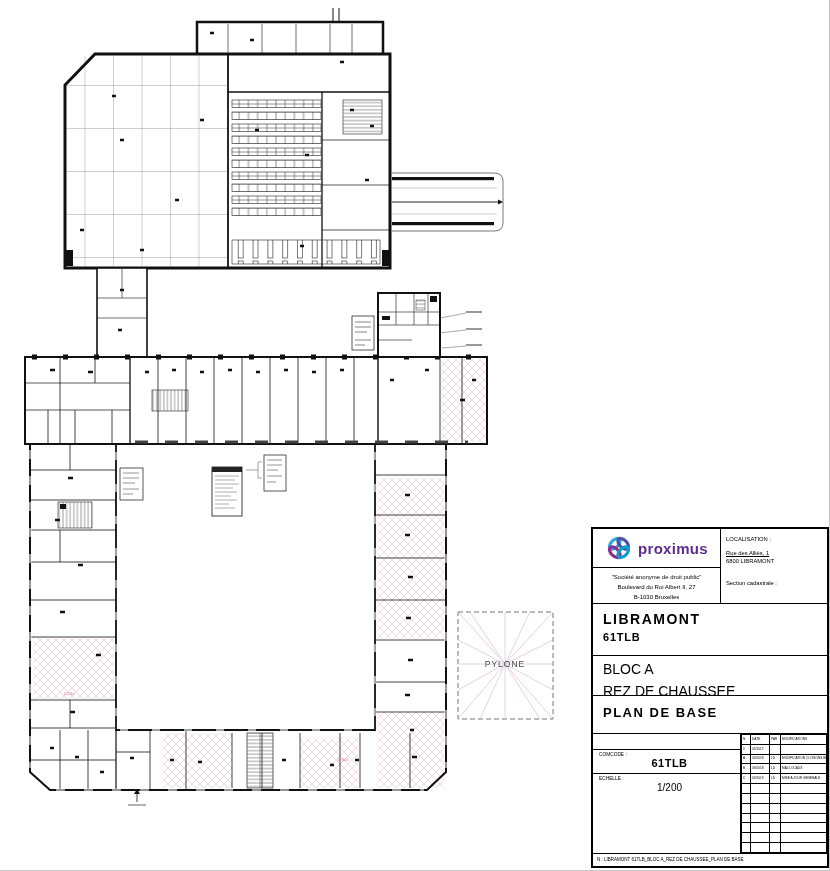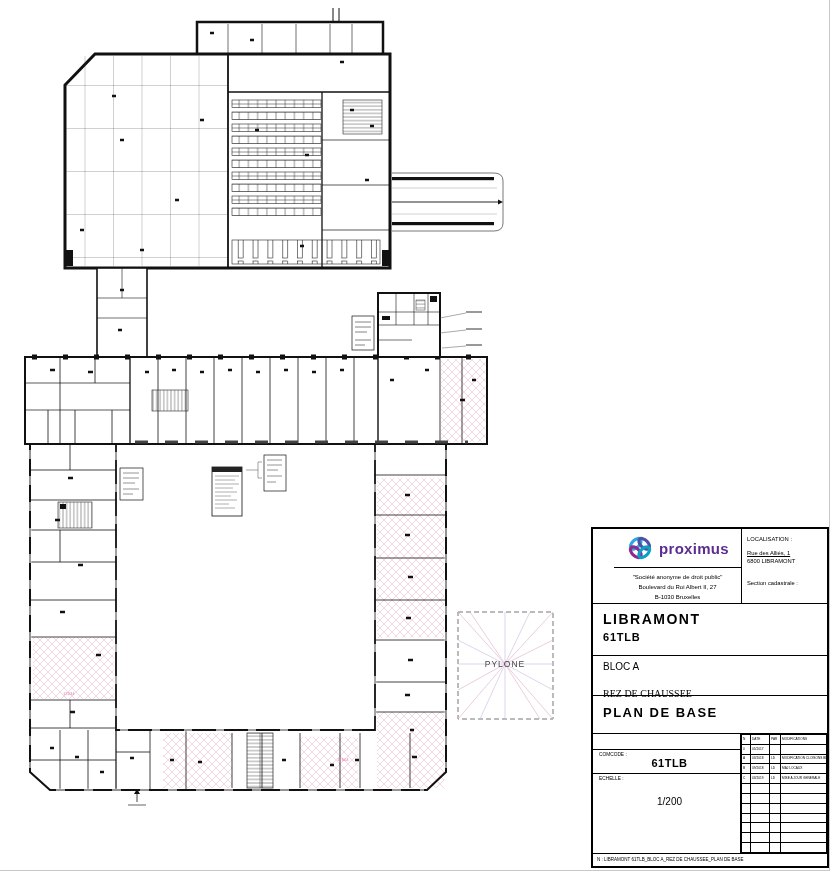--- a/index.html
+++ b/index.html
@@ -3,46 +3,46 @@
 <meta charset="utf-8">
 <style>
   html,body{margin:0;padding:0;background:#fff;}
   .page{position:relative;width:830px;height:871px;background:#fff;overflow:hidden;
         font-family:"Liberation Sans",sans-serif;border-right:1px solid #c8c8c8;border-bottom:1px solid #c8c8c8;box-sizing:border-box;}
   svg text{font-family:"Liberation Sans",sans-serif;}
 
   
   .titleblock{position:absolute;left:591px;top:527px;width:238px;height:341px;background:#fff;
       border:2px solid #000;box-sizing:border-box;display:flex;flex-direction:column;color:#000;}
-  .tb-r1{display:flex;height:74px;border-bottom:1.5px solid #000;flex:none;padding-left:21px;}
+  .tb-r1{display:flex;height:74px;border-bottom:1.5px solid #000;flex:none;}
   .tb-left{width:128px;border-right:1px solid #000;display:flex;flex-direction:column;box-sizing:border-box;}
   .tb-logo{height:38px;border-bottom:1px solid #000;display:flex;align-items:center;justify-content:center;gap:5px;}
   .brand-word{font-size:15px;font-weight:bold;letter-spacing:.3px;color:#5C2D91;}
   .tb-company{flex:1;font-size:6px;text-align:center;padding-top:4px;line-height:1.7;}
   .tb-right{flex:1;padding:6px 5px;font-size:5.8px;line-height:1.5;}
   .loc-label{margin-bottom:5px;}
   .loc-line1{text-decoration:underline;}
   .cadastre{margin-top:13px;}
   .tb-r2{height:52px;border-bottom:1.5px solid #000;padding:7px 0 0 10px;flex:none;box-sizing:border-box;}
   .site-name{font-size:14px;font-weight:bold;letter-spacing:1.5px;}
   .site-code{font-size:11px;font-weight:bold;letter-spacing:.8px;margin-top:4px;}
-  .tb-r3{height:40px;border-bottom:1.5px solid #000;padding:5px 0 0 10px;font-size:10px;flex:none;box-sizing:border-box;}
-  .tb-r3 .lvl{margin-top:16px;font-family:Liberation Serif, serif;}
+  .tb-r3{height:40px;border-bottom:1.5px solid #000;padding:5px 0 0 10px;font-size:14px;flex:none;box-sizing:border-box;}
+  .tb-r3 .lvl{margin-top:6px;}
   .tb-r4{height:38px;border-bottom:1.5px solid #000;padding:9px 0 16px 10px;font-size:13px;font-weight:bold;letter-spacing:1.5px;flex:none;box-sizing:border-box;}
   .tb-r5{height:50px;border-bottom:1.5px solid #000;position:relative;padding:7px 0 0 10px;font-size:5.8px;flex:none;box-sizing:border-box;}
   .dresse{margin-top:9px;}
   .connect-logo{position:absolute;right:4px;bottom:4px;}
   .tb-r6{flex:1;display:flex;min-height:0;}
   .tb-r6-left{flex:1;display:flex;flex-direction:column;border-right:1px solid #000;box-sizing:border-box;}
   .r6-spacer{height:15px;border-bottom:1px solid #000;}
   .r6-comcode{height:24px;border-bottom:1px solid #000;padding:2px 0 0 6px;box-sizing:border-box;}
   .r6-label{font-size:4.8px;}
   .r6-com-value{font-size:11px;font-weight:bold;text-align:center;letter-spacing:.5px;}
   .r6-echelle{flex:1;padding:2px 0 0 6px;}
-  .r6-ech-value{font-size:10px;text-align:center;margin-top:15px;}
+  .r6-ech-value{font-size:10px;text-align:center;margin-top:1px;}
   .rev-table{width:86px;border-collapse:collapse;font-size:3.2px;table-layout:fixed;flex:none;}
   .rev-table th,.rev-table td{border:0.5px solid #000;height:4.6px;padding:0 1px;overflow:hidden;
       white-space:nowrap;font-weight:normal;text-align:left;line-height:1;}
   .rev-table th{background:#fff;}
   .c0{width:6px;} .c1{width:16px;} .c2{width:8px;}
   .tb-foot{height:13px;border-top:1.5px solid #000;font-size:4.5px;padding:3px 4px;flex:none;box-sizing:border-box;}
 </style>
 </head>
 <body>
 

